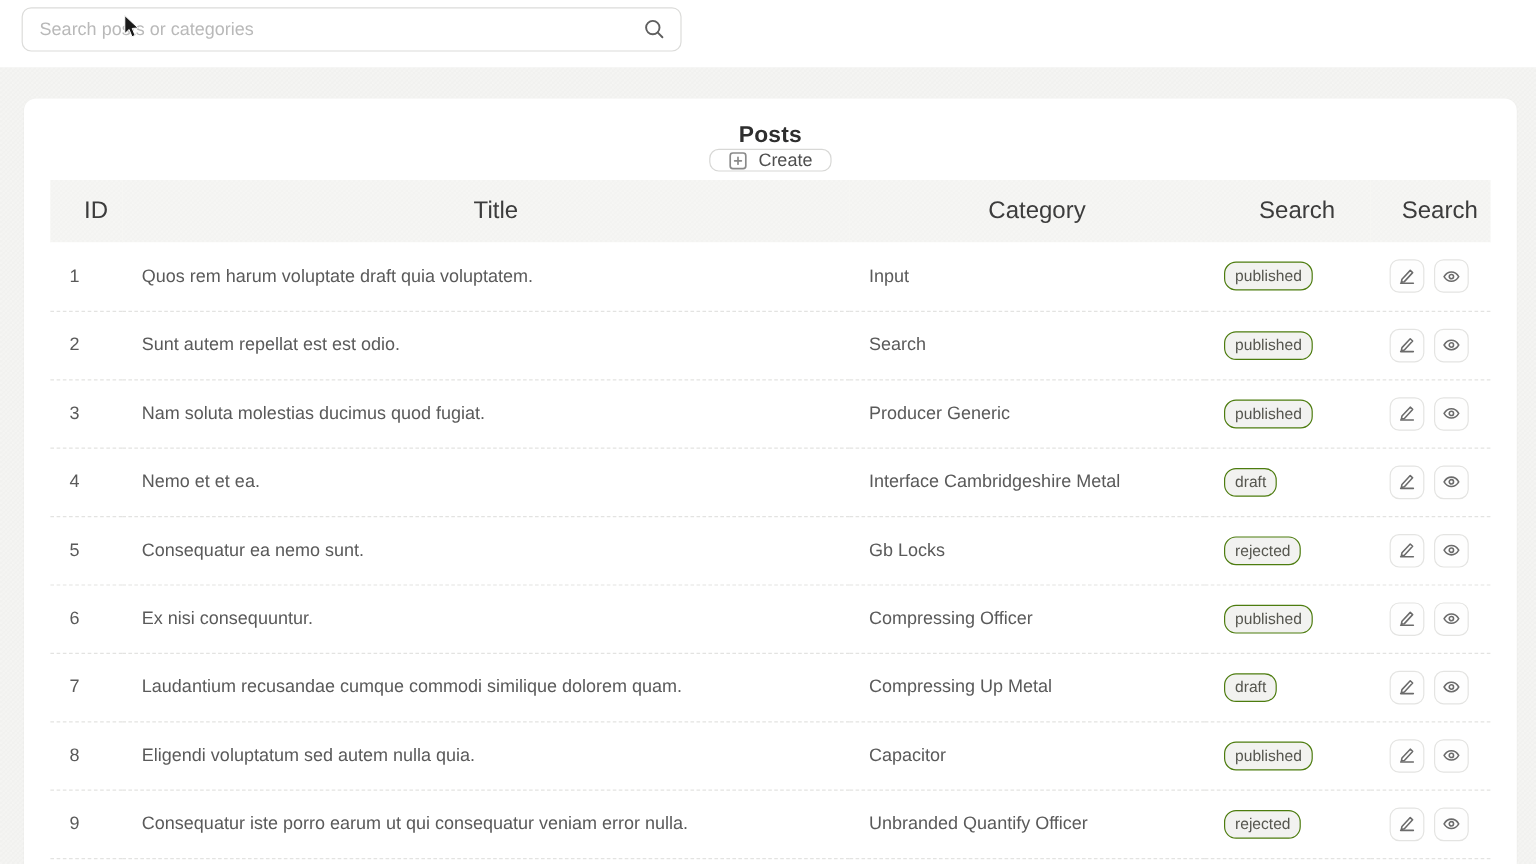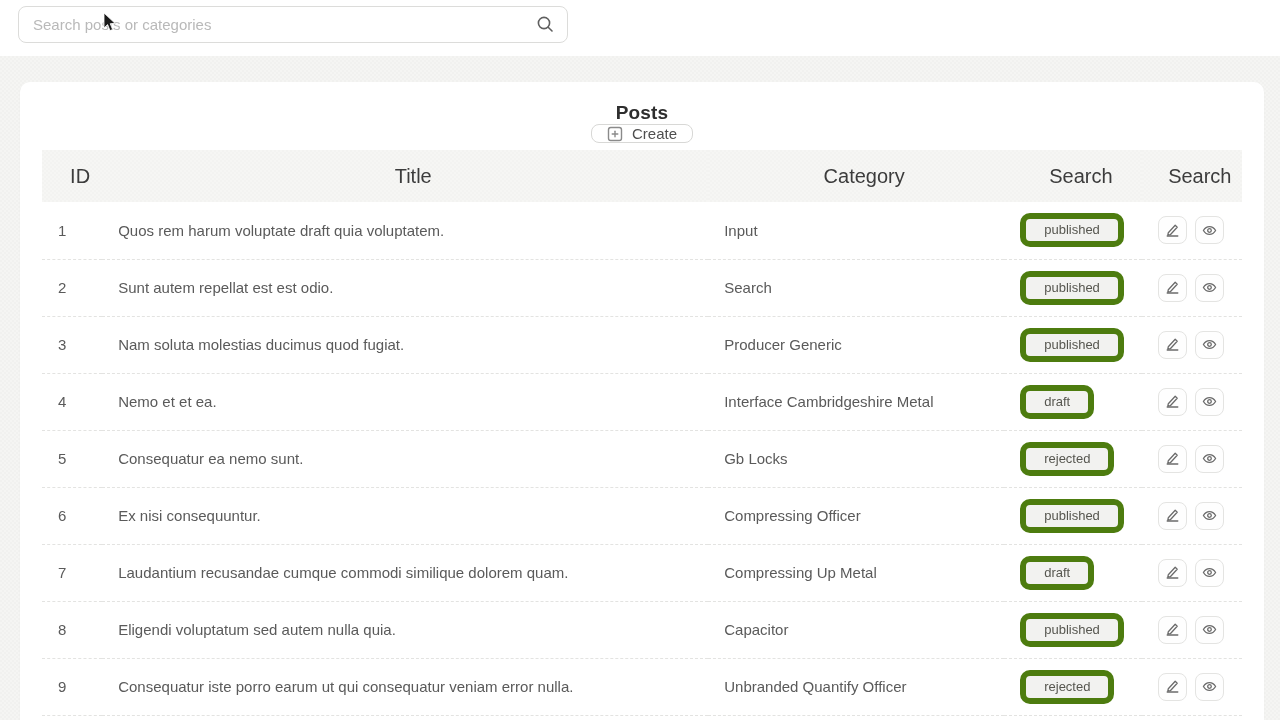--- a/index.html
+++ b/index.html
@@ -72,22 +72,22 @@
     background-position: 0 0, 2px 2px;
   }
   tbody td {
     height: 57px; padding-left: 16px;
     font-size: 15px; color: #5a5a5a; background: #fff;
     white-space: nowrap; overflow: hidden;
   }
   tbody tr + tr td { border-top: 1px dashed #e3e3e1; }
   tbody tr:last-child td { border-bottom: 1px dashed #e3e3e1; }
   .badge {
-    display: inline-block; padding: 3px 18px 4px;
-    background: #f2f2f0; border: 6px solid #4d7c0f; border-radius: 10px;
+    display: inline-block; padding: 3px 8px 4px;
+    background: #f2f2f0; border: 1px solid #4d7c0f; border-radius: 10px;
     font-size: 13px; color: #56564f;
   }
   .icon-btn {
     display: inline-flex; align-items: center; justify-content: center;
     width: 29px; height: 28px; margin-right: 4px;
     background: #fefefe; border: 1px solid #e4e4e2; border-radius: 8px;
     cursor: pointer; vertical-align: middle;
   }
   .icon-btn svg { stroke: #6b6b6b; fill: none; stroke-width: 1.3; stroke-linecap: round; stroke-linejoin: round; }
   

